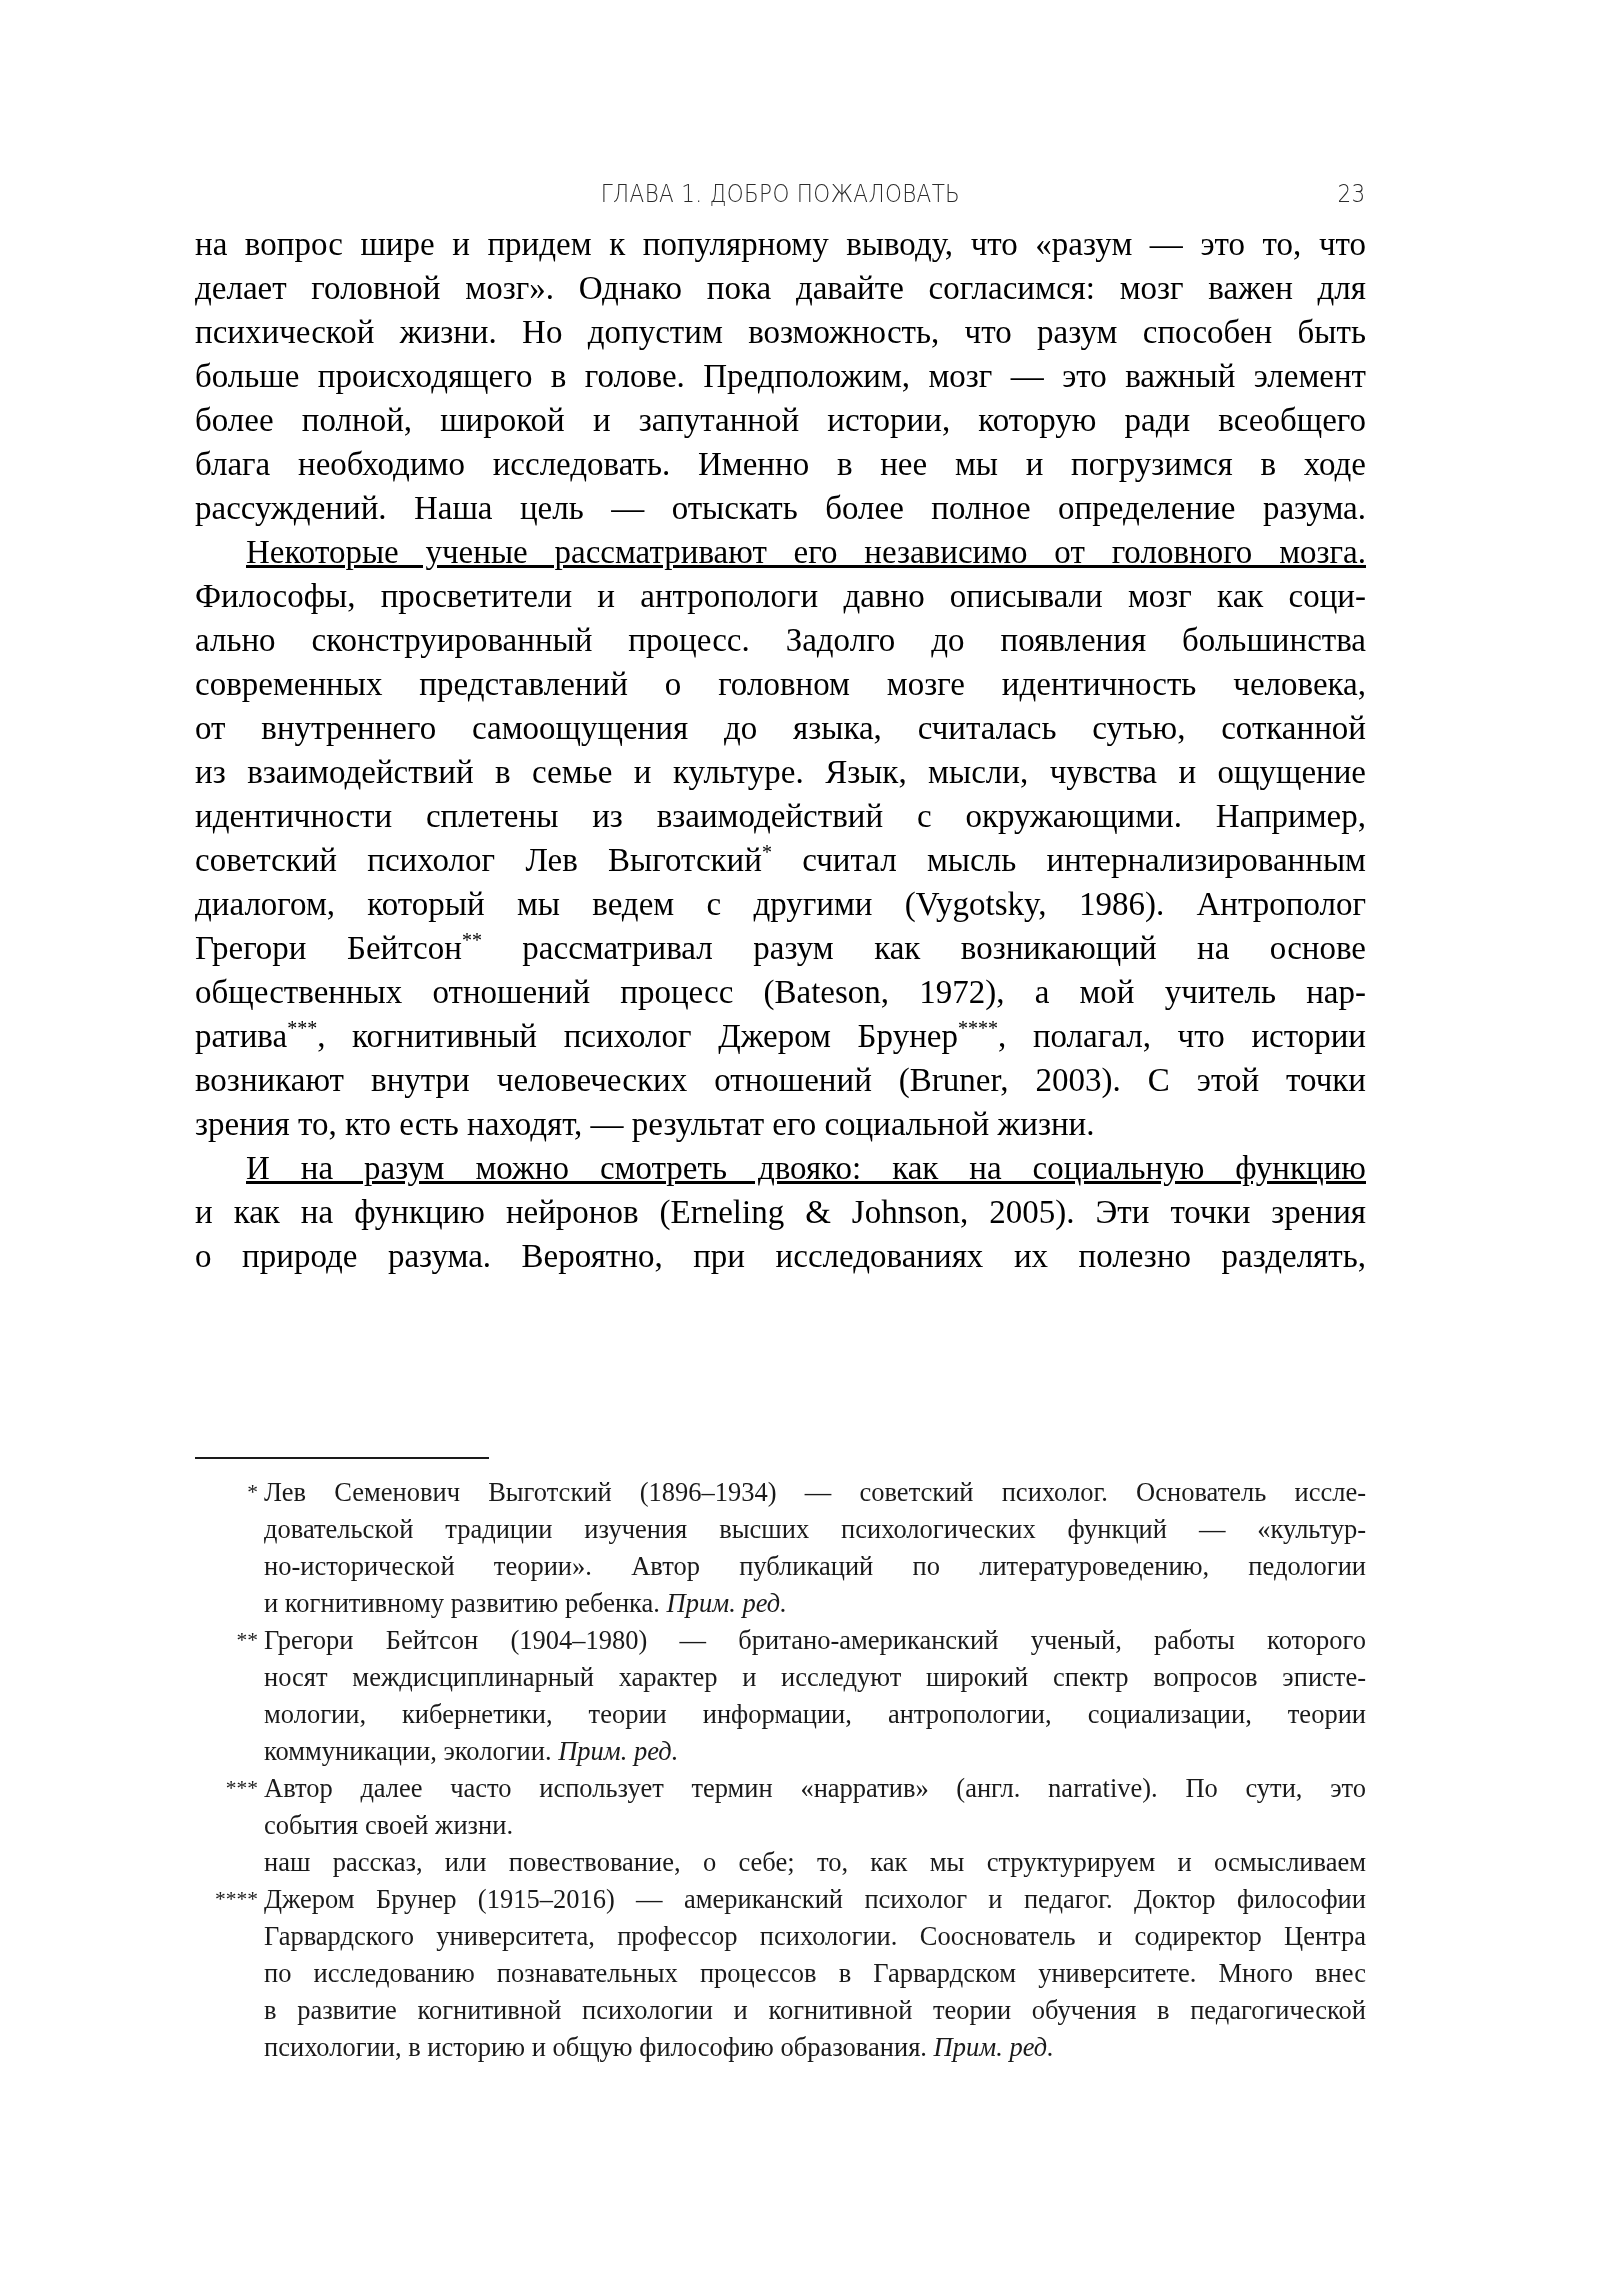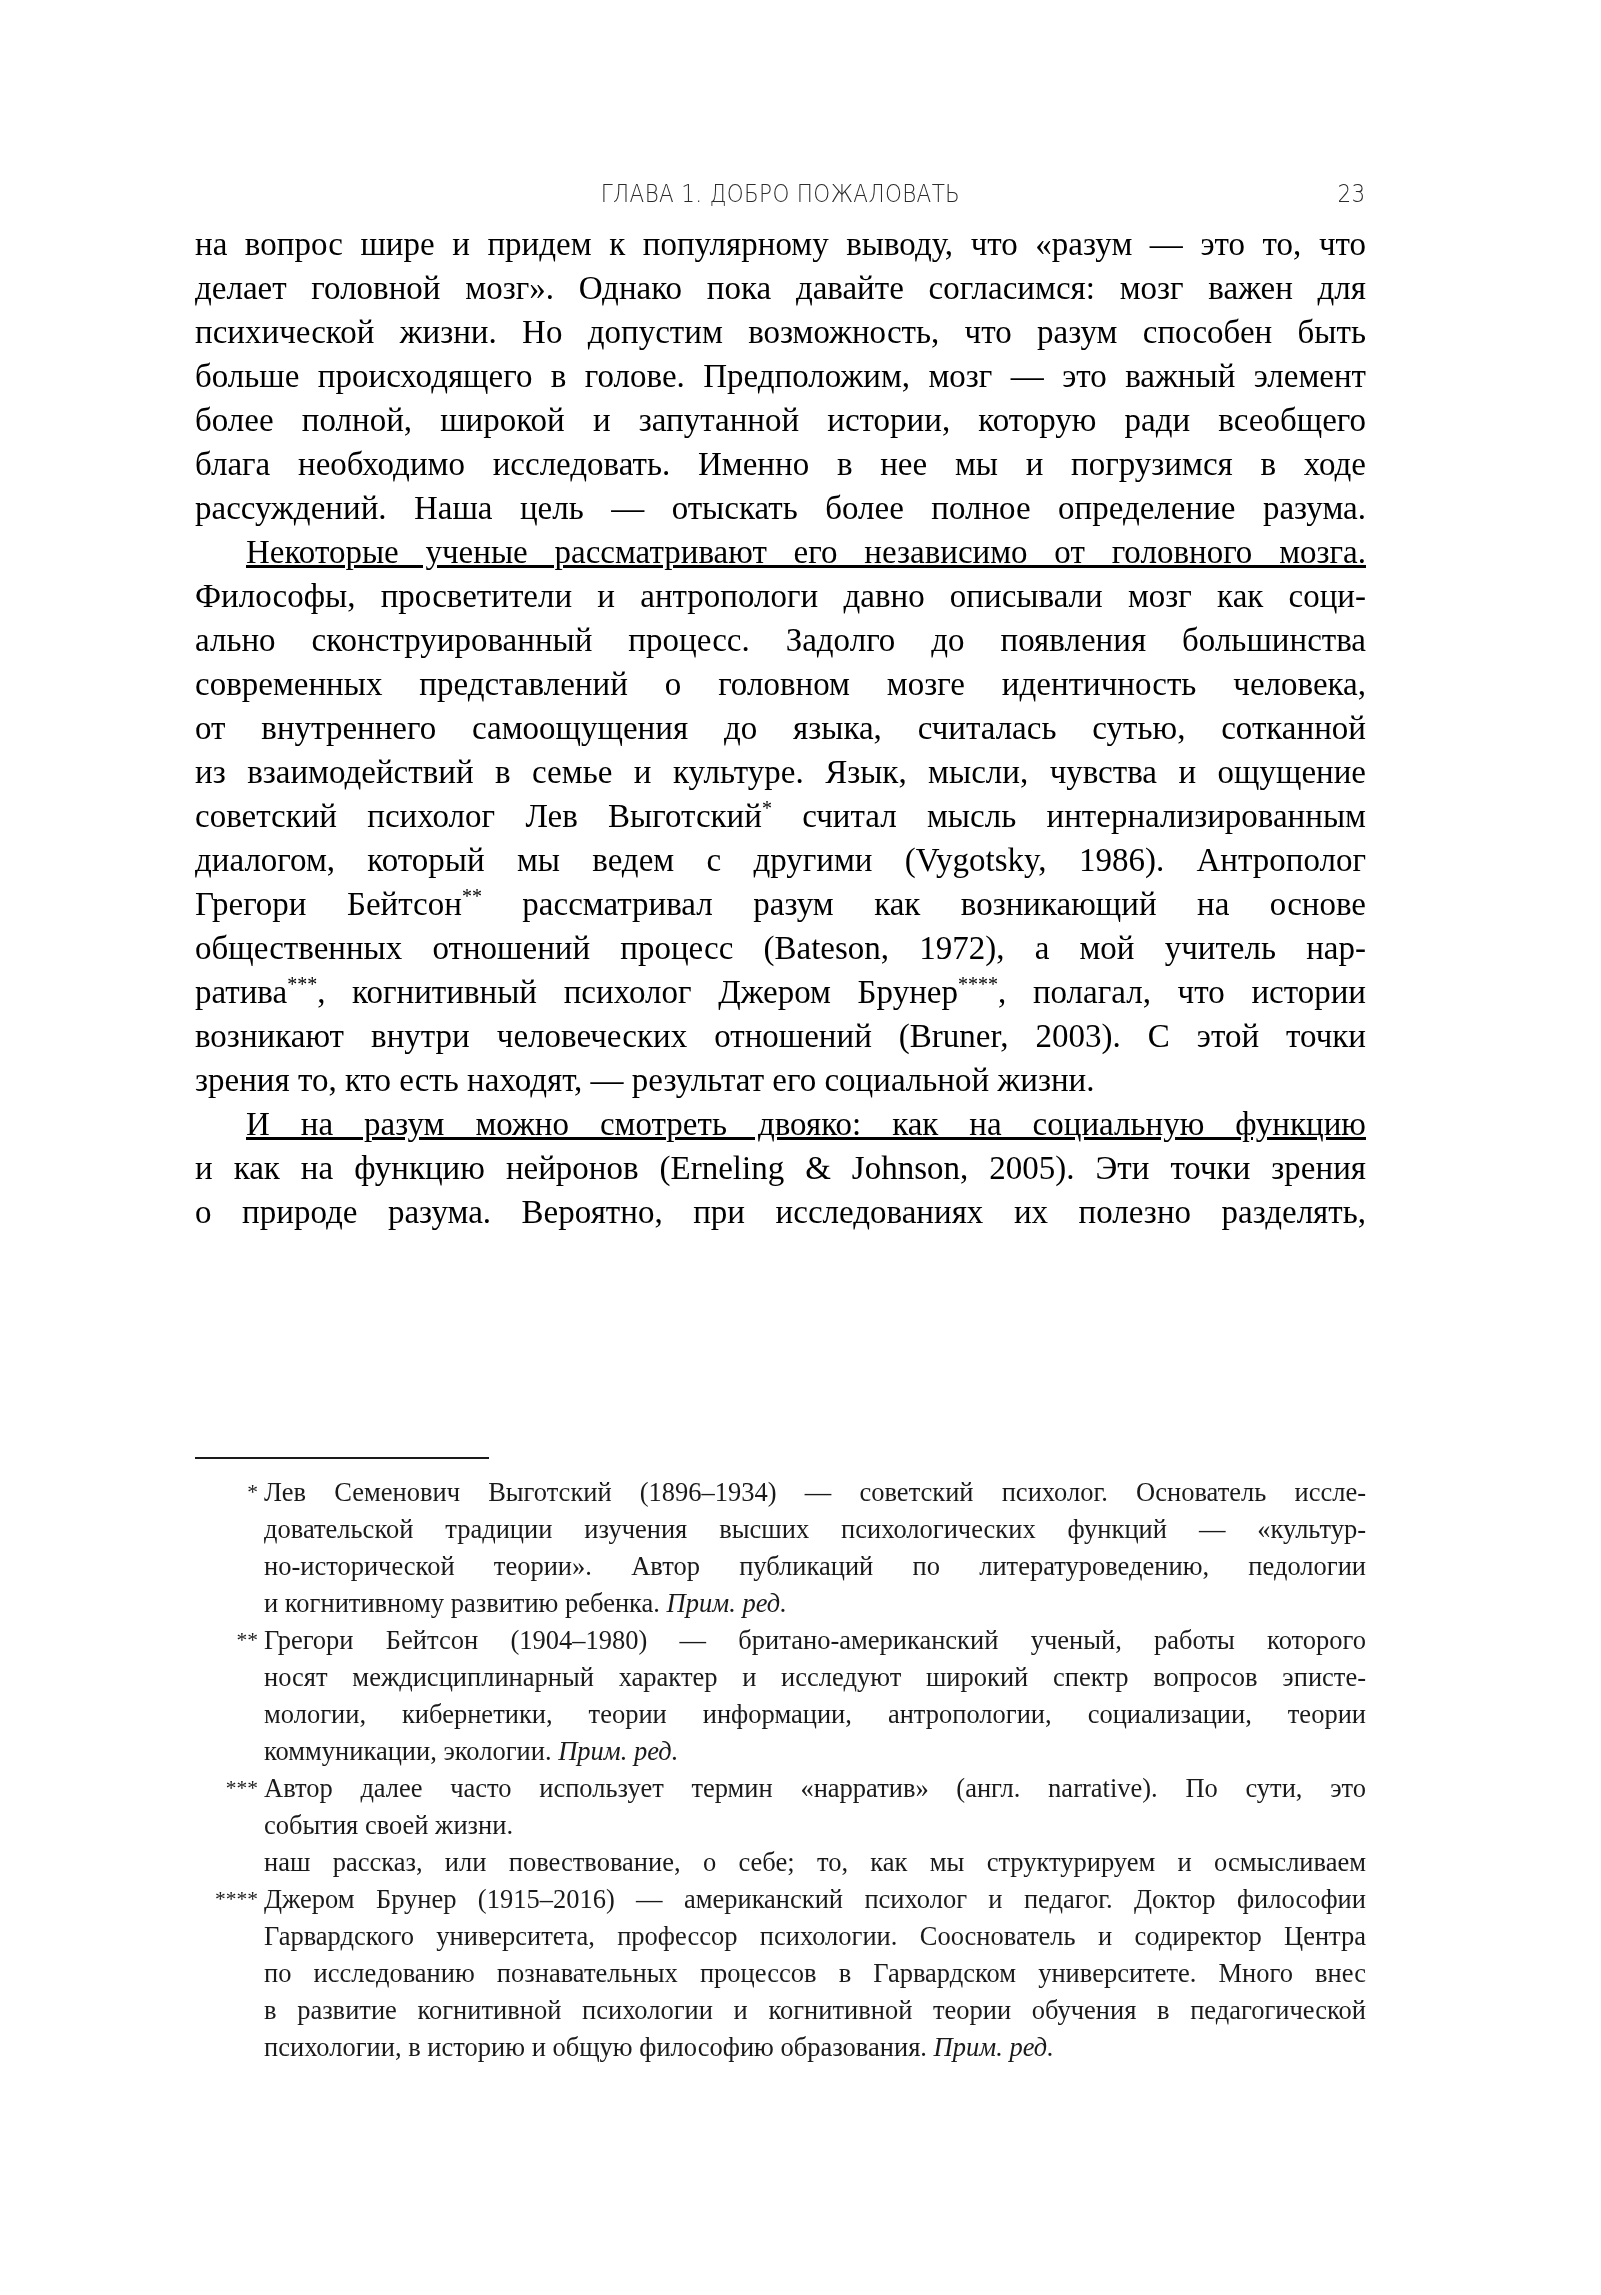--- a/index.html
+++ b/index.html
@@ -58,20 +58,21 @@
       <span class="line">рассуждений. Наша цель — отыскать более полное определение разума.</span>
     </div>
 
     <div>
       <span class="line indent">Некоторые ученые рассматривают его независимо от головного мозга.</span>
       <span class="line">Философы, просветители и антропологи давно описывали мозг как соци-</span>
       <span class="line">ально сконструированный процесс. Задолго до появления большинства</span>
       <span class="line">современных представлений о головном мозге идентичность человека,</span>
       <span class="line">от внутреннего самоощущения до языка, считалась сутью, сотканной</span>
       <span class="line">из взаимодействий в семье и культуре. Язык, мысли, чувства и ощущение</span>
+      <span class="line">идентичности сплетены из взаимодействий с окружающими. Например,</span>
       <span class="line"><span>советский психолог Лев Выготский</span><sup class="fn">*</sup><span> считал мысль интернализированным</span></span>
       <span class="line">диалогом, который мы ведем с другими (Vygotsky, 1986). Антрополог</span>
       <span class="line"><span>Грегори Бейтсон</span><sup class="fn">**</sup><span> рассматривал разум как возникающий на основе</span></span>
       <span class="line">общественных отношений процесс (Bateson, 1972), а мой учитель нар-</span>
       <span class="line"><span>ратива</span><sup class="fn">***</sup><span>, когнитивный психолог Джером Брунер</span><sup class="fn">****</sup><span>, полагал, что истории</span></span>
       <span class="line">возникают внутри человеческих отношений (Bruner, 2003). С этой точки</span>
       <span class="line end">зрения то, кто есть находят, — результат его социальной жизни.</span>
     </div>
 
     <div>

